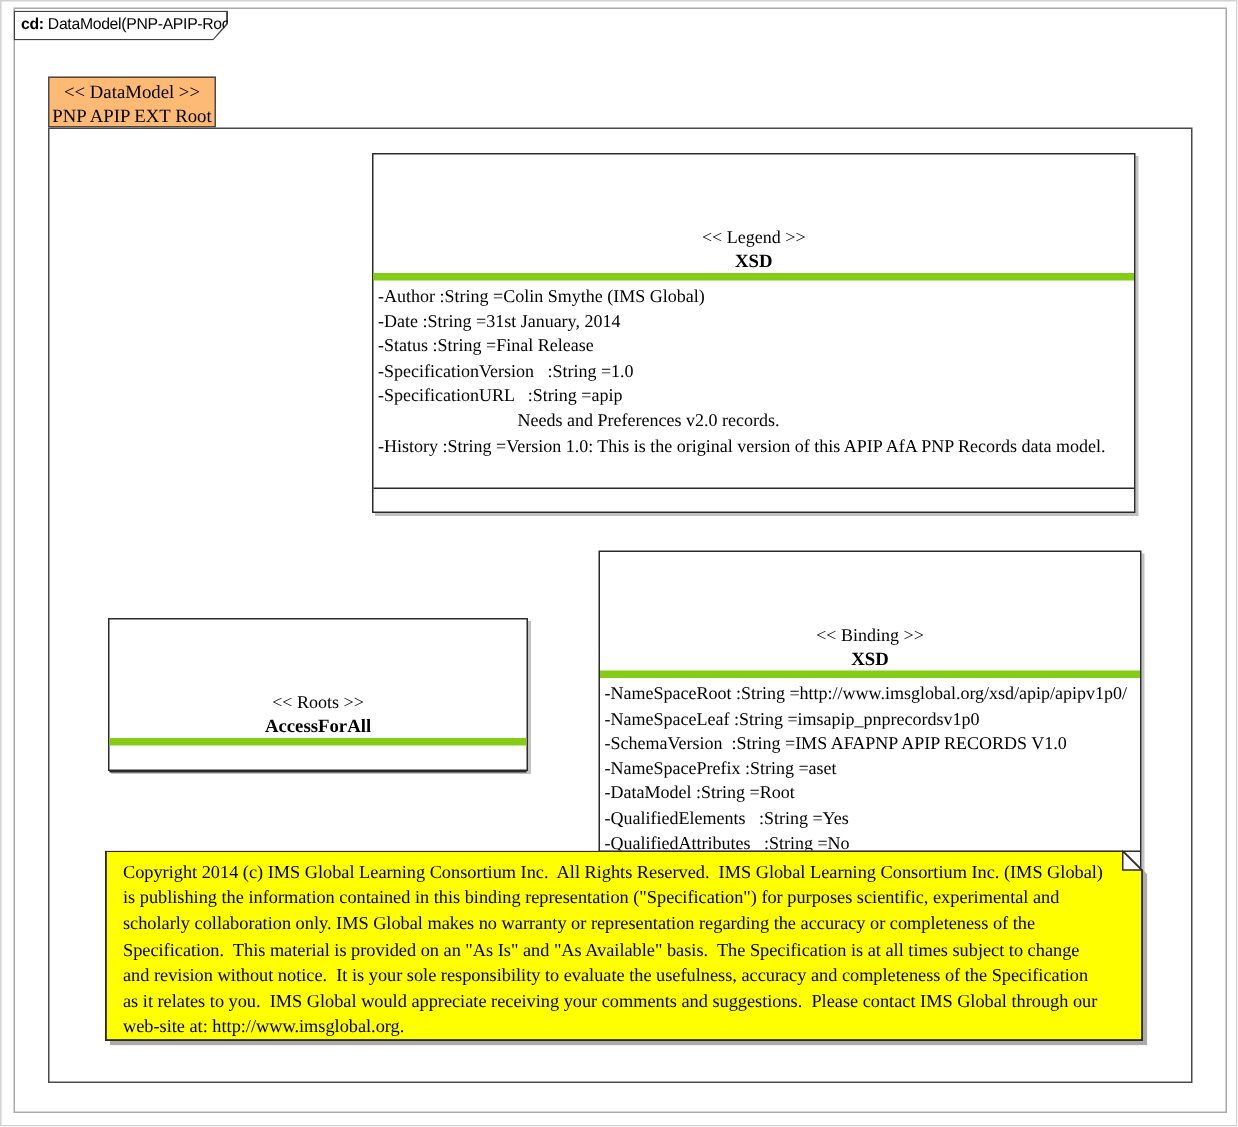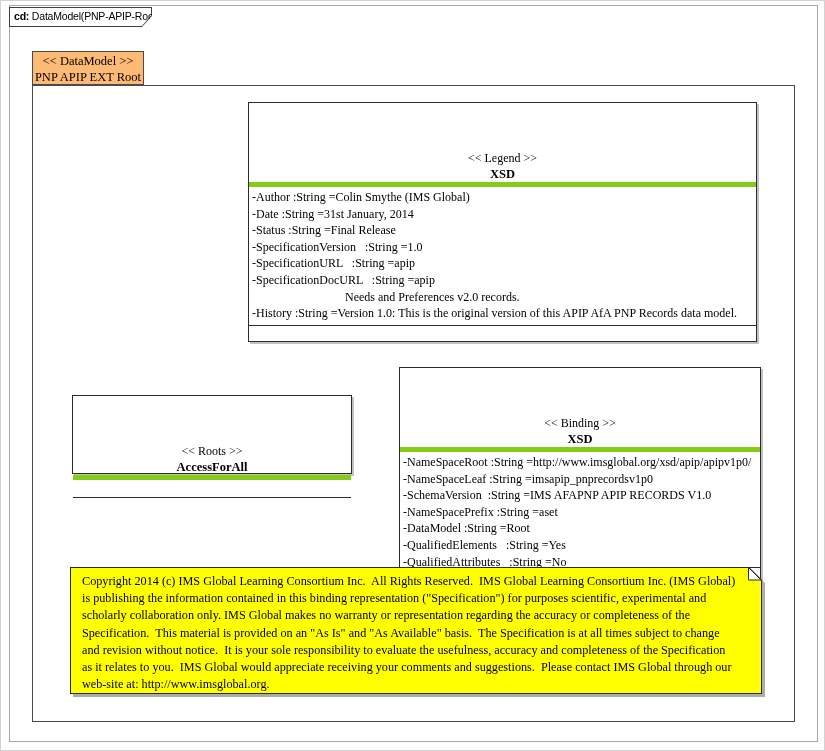--- a/index.html
+++ b/index.html
@@ -54,21 +54,21 @@
   .uml-attrs {
     border-top:5px solid #84cc16; flex:1 1 auto; overflow:hidden;
     padding:2px 0 0 3px;
   }
   .uml-row { font-size:12px; line-height:16.6px; white-space:pre; }
   .uml-empty { border-top:1px solid #2b2b2b; flex:0 0 auto; }
   .legend-box  { left:238px; top:96px;  width:509px; height:240px; }
   .legend-box  .uml-empty { height:16px; }
   .binding-box { left:389px; top:361px; width:362px; height:217px; }
   .binding-box .uml-empty { height:16px; }
-  .roots-box   { left:62px;  top:389px; width:280px; height:79px; }
+  .roots-box   { left:62px;  top:406px; width:280px; height:102px; }
   .roots-box   .uml-empty { height:17px; }
   .roots-box   .uml-attrs { padding-top:17px; }
   
   .note-wrap { position:absolute; left:60px; top:561px; width:692px; height:127px; z-index:4; }
   .note-shadow {
     position:absolute; left:3px; top:3px; width:692px; height:127px;
     background:#ababab;
     clip-path:polygon(0 0,calc(100% - 13px) 0,100% 13px,100% 100%,0 100%);
   }
   .note {
@@ -106,21 +106,20 @@
       <div class="uml-head">
         <div class="uml-stereo">&lt;&lt; Legend &gt;&gt;</div>
         <div class="uml-name">XSD</div>
       </div>
       <div class="uml-attrs">
         <div class="uml-row">-Author :String =Colin Smythe (IMS Global)</div>
         <div class="uml-row">-Date :String =31st January, 2014</div>
         <div class="uml-row">-Status :String =Final Release</div>
         <div class="uml-row">-SpecificationVersion   :String =1.0</div>
         <div class="uml-row">-SpecificationURL   :String =apip</div>
-        <div class="uml-row">-SpecificationDocURL   :String =apip</div>
         <div class="uml-row">                               Needs and Preferences v2.0 records.</div>
         <div class="uml-row">-History :String =Version 1.0: This is the original version of this APIP AfA PNP Records data model.</div>
       </div>
       <div class="uml-empty"></div>
     </div>
 
     <div class="uml-class binding-box">
       <div class="uml-head">
         <div class="uml-stereo">&lt;&lt; Binding &gt;&gt;</div>
         <div class="uml-name">XSD</div>

